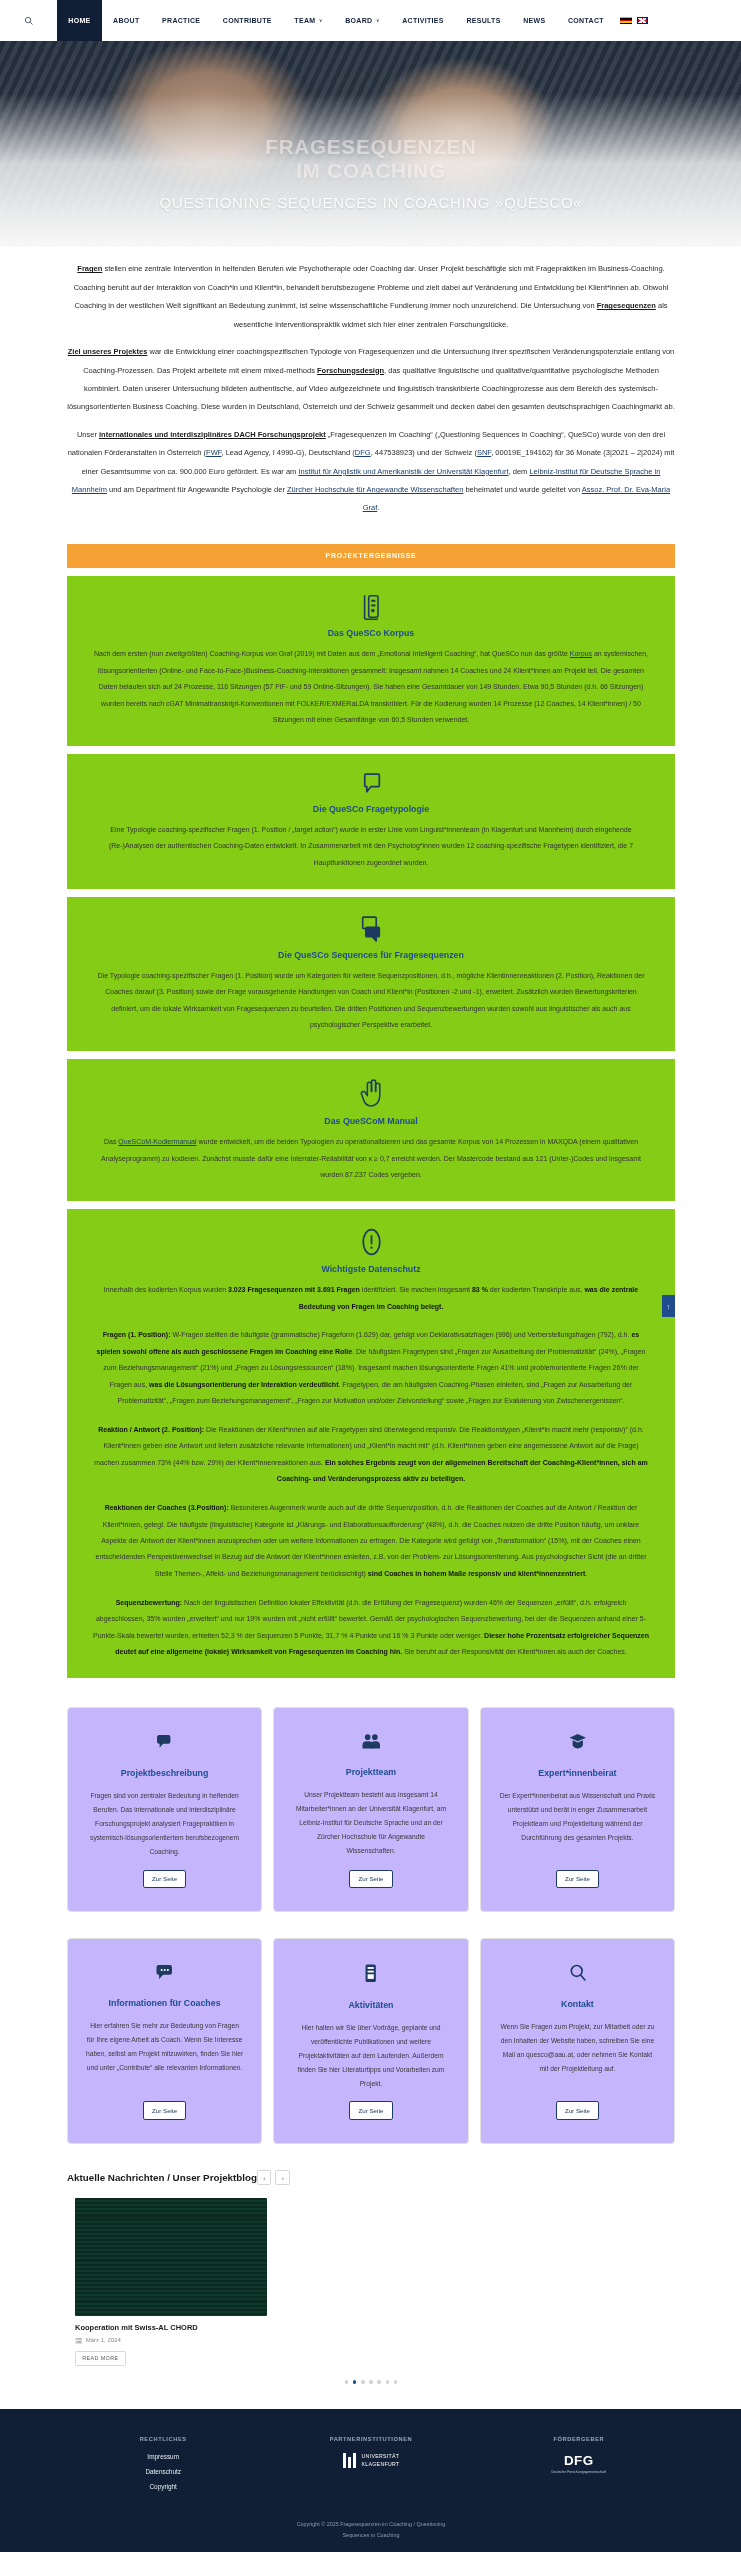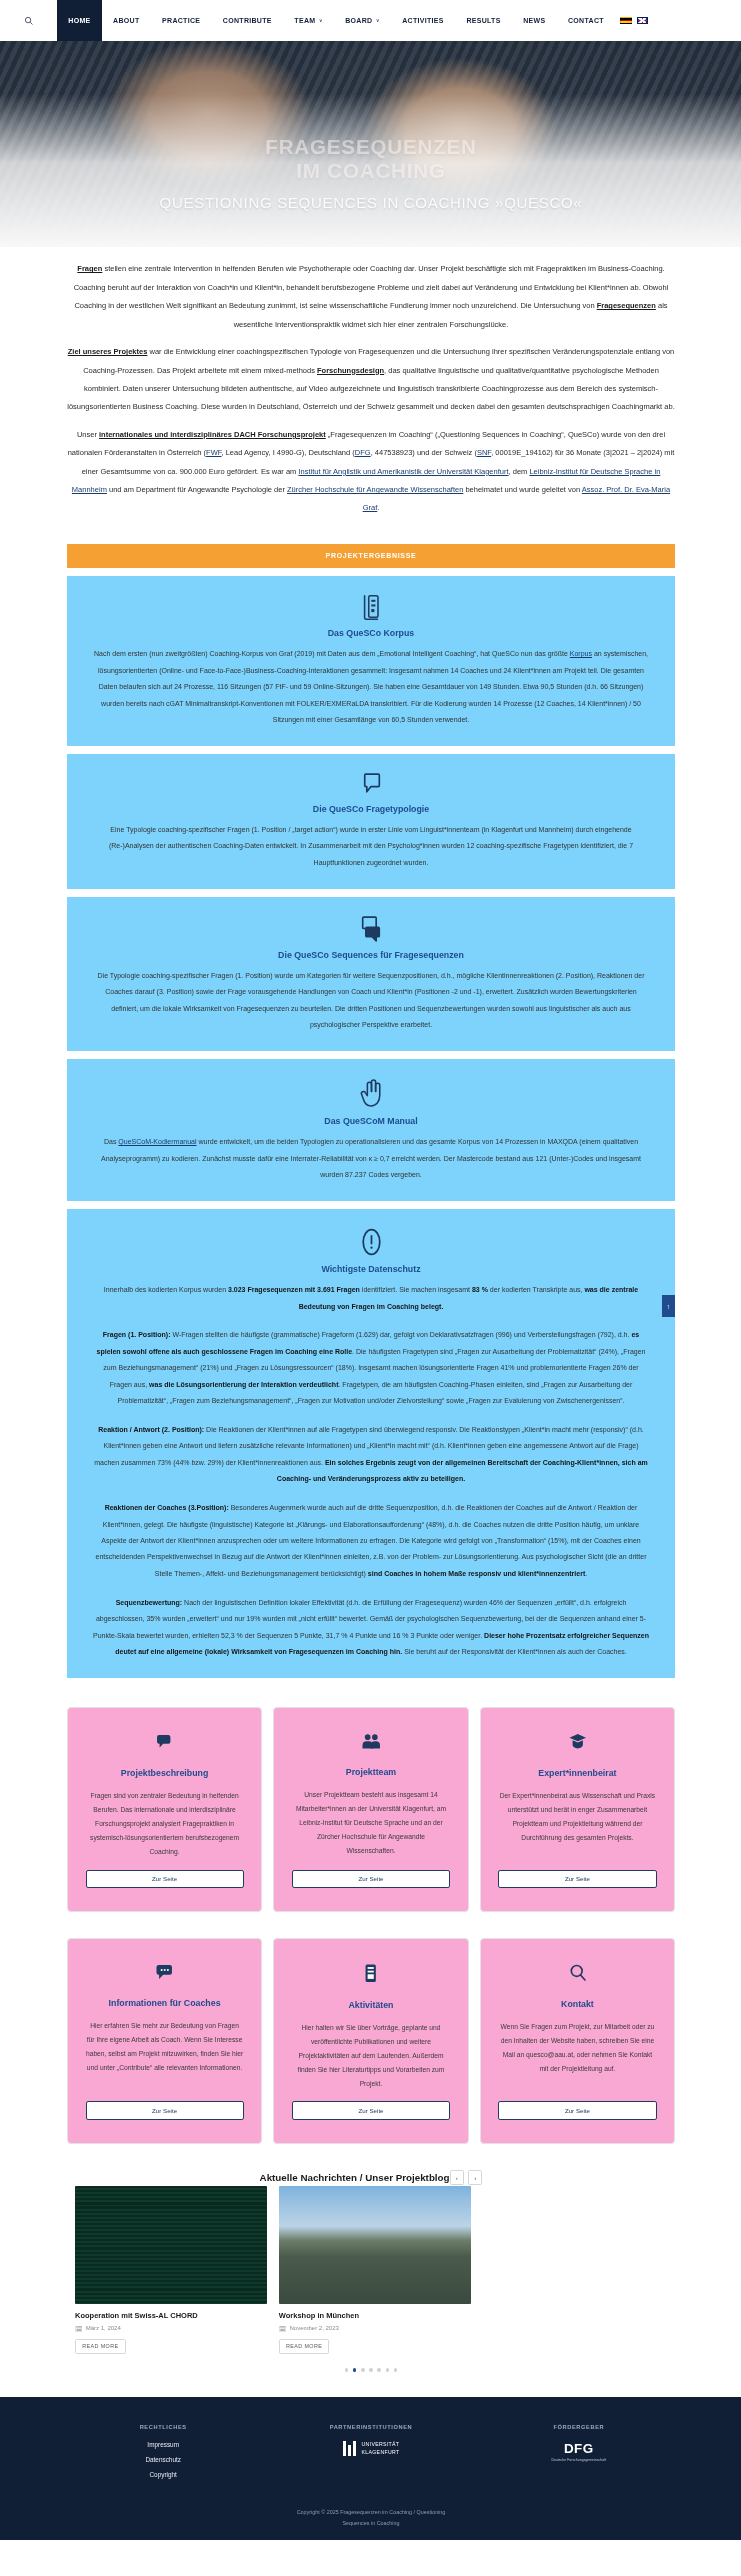--- a/index.html
+++ b/index.html
@@ -142,21 +142,21 @@
     padding: 8.8px 0;
     font-size: 7px;
     font-weight: 700;
     letter-spacing: 0.7px;
     text-transform: uppercase;
     margin: 9.3px 0 8.2px;
   }
 
   
   .box {
-    background: #7dd3fc;
+    background: #84cc16;
     padding: 17.5px 25px 17.5px;
     margin-bottom: 8.2px;
     text-align: center;
   }
   .box-icon { color: #1f3a60; margin-bottom: 7.2px; display:flex; justify-content:center; }
   .box h3 {
     color: #1f4c8f;
     font-size: 8.8px;
     font-weight: 700;
     margin-bottom: 8.2px;
@@ -171,28 +171,29 @@
   .box strong { font-weight: 700; color: #141414; }
 
   
   .cards {
     display: grid;
     grid-template-columns: repeat(3, 1fr);
     gap: 11.3px;
     padding: 20.6px 0 5.2px;
   }
   .card {
-    background: #f9a8d4;
+    background: #c4b5fd;
     border: 0.5px solid #e2e2e2;
     border-radius: 4.1px;
     padding: 25px 17.5px 23px;
     text-align: center;
     min-height: 149px;
     display: flex;
     flex-direction: column;
+    align-items: center;
   }
   .card-icon { color: #1f3a60; margin-bottom: 15.5px; }
   .card h4 {
     color: #1f4c8f;
     font-size: 8.8px;
     font-weight: 700;
     margin-bottom: 11.3px;
   }
   .card p {
     font-size: 6.7px;
@@ -210,22 +211,22 @@
     padding: 4.6px 8.2px;
     cursor: pointer;
     margin-top: auto;
   }
 
   
   .news { padding: 21.6px 0 7.2px; }
   .news-head {
     display: flex;
     align-items: center;
-    justify-content: center;
-    margin-bottom: 1px;
+    justify-content: flex-start;
+    margin-bottom: 13px;
   }
   .news-head h2 { font-size: 9.8px; font-weight: 700; color: #1a1a1a; }
   .news-arrows { display: flex; gap: 4.1px; }
   .arrow-btn {
     width: 14.4px; height: 14.4px;
     border: 0.5px solid #d6d6d6;
     background: #fff;
     border-radius: 1.5px;
     color: #555;
     font-size: 6.2px;
@@ -557,24 +558,20 @@
     <h2>Aktuelle Nachrichten / Unser Projektblog</h2>
     <div class="news-arrows">
       <div class="arrow-btn">‹</div>
       <div class="arrow-btn">›</div>
     </div>
   </div>
   <div class="news-grid" id="news-grid">
       <div class="news-card"><div class="news-img img-code"></div><div class="news-title">Kooperation mit Swiss-AL CHORD</div><div class="news-date">
           <span>🗓</span>
           <span>März 1, 2024</span>
-        </div><span class="news-more">READ MORE</span></div>
-      <div class="news-card"><div class="news-img img-city"></div><div class="news-title">Workshop in München</div><div class="news-date">
-          <span>🗓</span>
-          <span>November 2, 2023</span>
         </div><span class="news-more">READ MORE</span></div>
     </div>
   <div class="dots" id="news-dots">
       <span class="dot"></span>
       <span class="dot active"></span>
       <span class="dot"></span>
       <span class="dot"></span>
       <span class="dot"></span>
       <span class="dot"></span>
       <span class="dot"></span>

